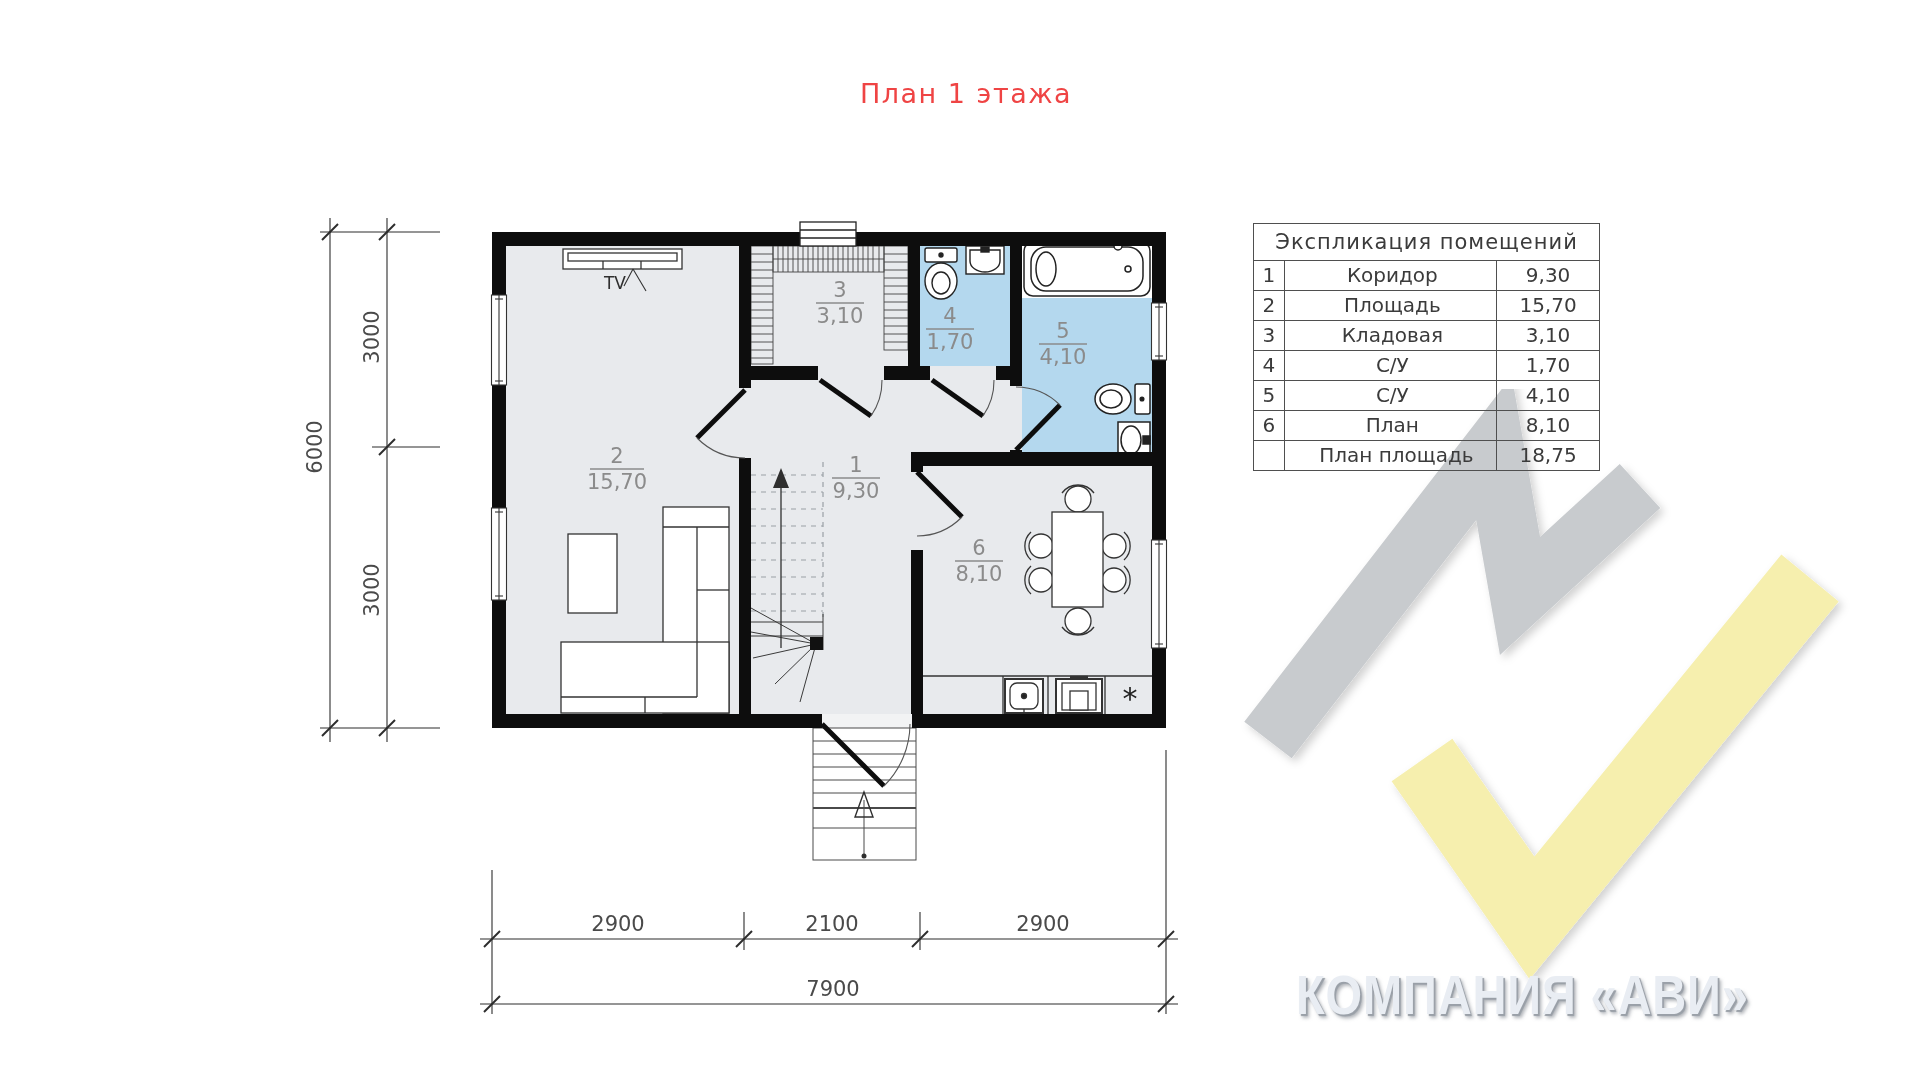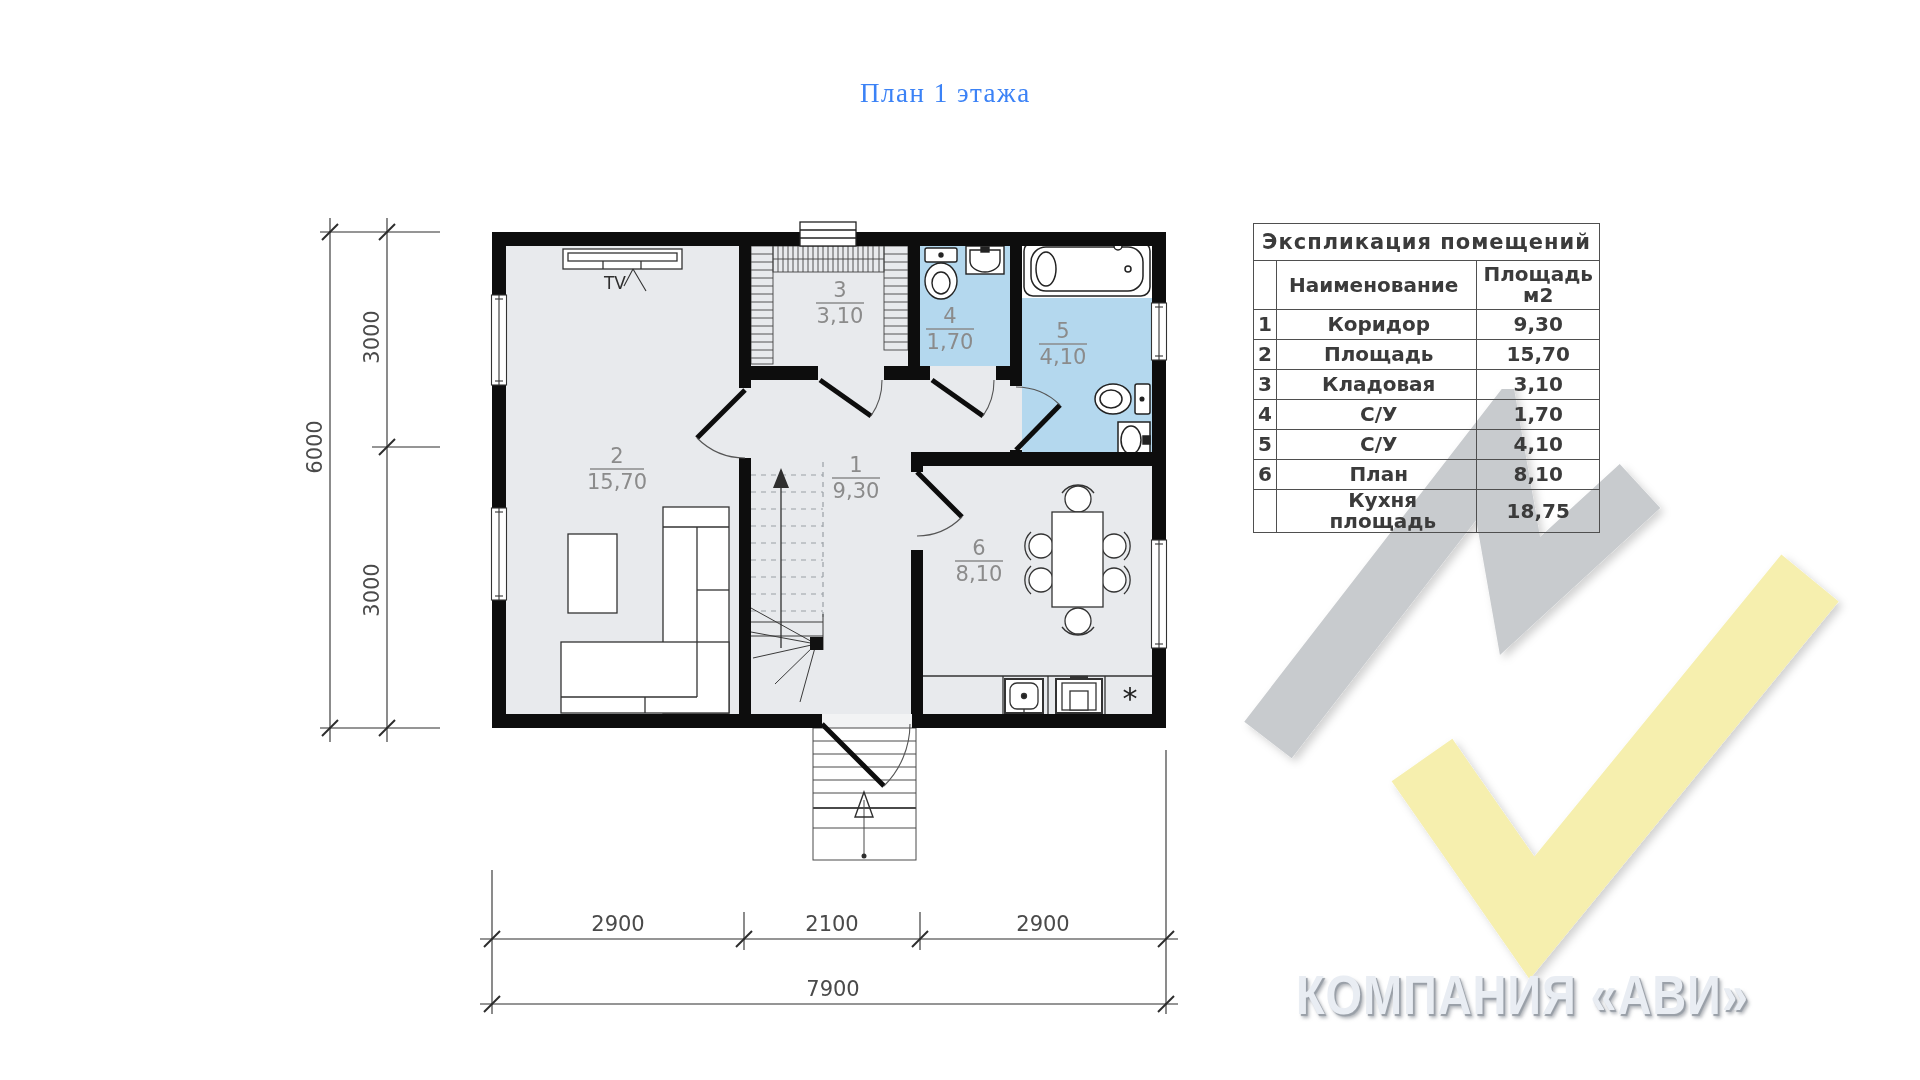--- a/index.html
+++ b/index.html
@@ -1,23 +1,23 @@
 <!DOCTYPE html>
 <html><head>
 <meta charset="utf-8">
 <style>
   html,body{margin:0;padding:0;background:#ffffff;}
   .canvas{position:relative;width:1920px;height:1080px;background:#ffffff;overflow:hidden;
           font-family:"DejaVu Sans",sans-serif;}
   .layer{position:absolute;left:0;top:0;}
-  .page-title{position:absolute;left:860px;top:78px;font-size:27px;color:#3b82f6;
-              letter-spacing:1.5px;font-weight:400;font-family:Liberation Serif, serif;}
+  .page-title{position:absolute;left:860px;top:78px;font-size:27px;color:#ef4444;
+              letter-spacing:1.5px;font-weight:400;}
   
   .expl-table{position:absolute;left:1253px;top:223px;width:347px;border-collapse:collapse;
-              z-index:4;color:#3b3b3b;font-size:20px;background:transparent;font-weight:bold;}
+              z-index:4;color:#3b3b3b;font-size:20px;background:transparent;}
   .expl-table td{border:1px solid #4f4f4f;padding:0 6px;height:29px;line-height:1.05;}
   .expl-table td.t-title{height:36px;text-align:center;font-size:21px;letter-spacing:1px;}
   .expl-table td.t-hname{height:48px;padding-left:12px;}
   .expl-table td.t-harea{height:48px;text-align:center;}
   .expl-table td.c-num{width:28px;text-align:center;padding:0 2px;}
   .expl-table td.c-name{width:205px;padding-left:10px;text-align:center;}
   .expl-table td.c-area{width:96px;text-align:center;}
   
   .wm-text{position:absolute;left:1296px;top:962px;z-index:3;font-family:"Liberation Sans",sans-serif;
            font-weight:bold;font-size:56px;white-space:nowrap;color:#e9edf3;
@@ -365,28 +365,20 @@
       <text x="833" y="996" text-anchor="middle" font-size="21" fill="#4a4a4a" stroke="none">7900</text>
     </g>
   </svg>
 
   <table class="expl-table">
     <tbody>
       <tr>
         <td class="t-title" colspan="3">Экспликация помещений</td>
       </tr>
       <tr>
-        <td class="c-num"></td>
-        <td class="t-hname">Наименование</td>
-        <td class="t-harea">
-          <div>Площадь</div>
-          <div>м2</div>
-        </td>
-      </tr>
-      <tr>
         <td class="c-num">1</td>
         <td class="c-name">Коридор</td>
         <td class="c-area">9,30</td>
       </tr>
       <tr>
         <td class="c-num">2</td>
         <td class="c-name">Площадь</td>
         <td class="c-area">15,70</td>
       </tr>
       <tr>
@@ -404,19 +396,19 @@
         <td class="c-name">С/У</td>
         <td class="c-area">4,10</td>
       </tr>
       <tr>
         <td class="c-num">6</td>
         <td class="c-name">План</td>
         <td class="c-area">8,10</td>
       </tr>
       <tr>
         <td class="c-num"></td>
-        <td class="c-name" style="padding-left:18px">Кухня площадь</td>
+        <td class="c-name" style="padding-left:18px">План площадь</td>
         <td class="c-area">18,75</td>
       </tr>
     </tbody>
   </table>
 
 </div>
 
 </body></html>

